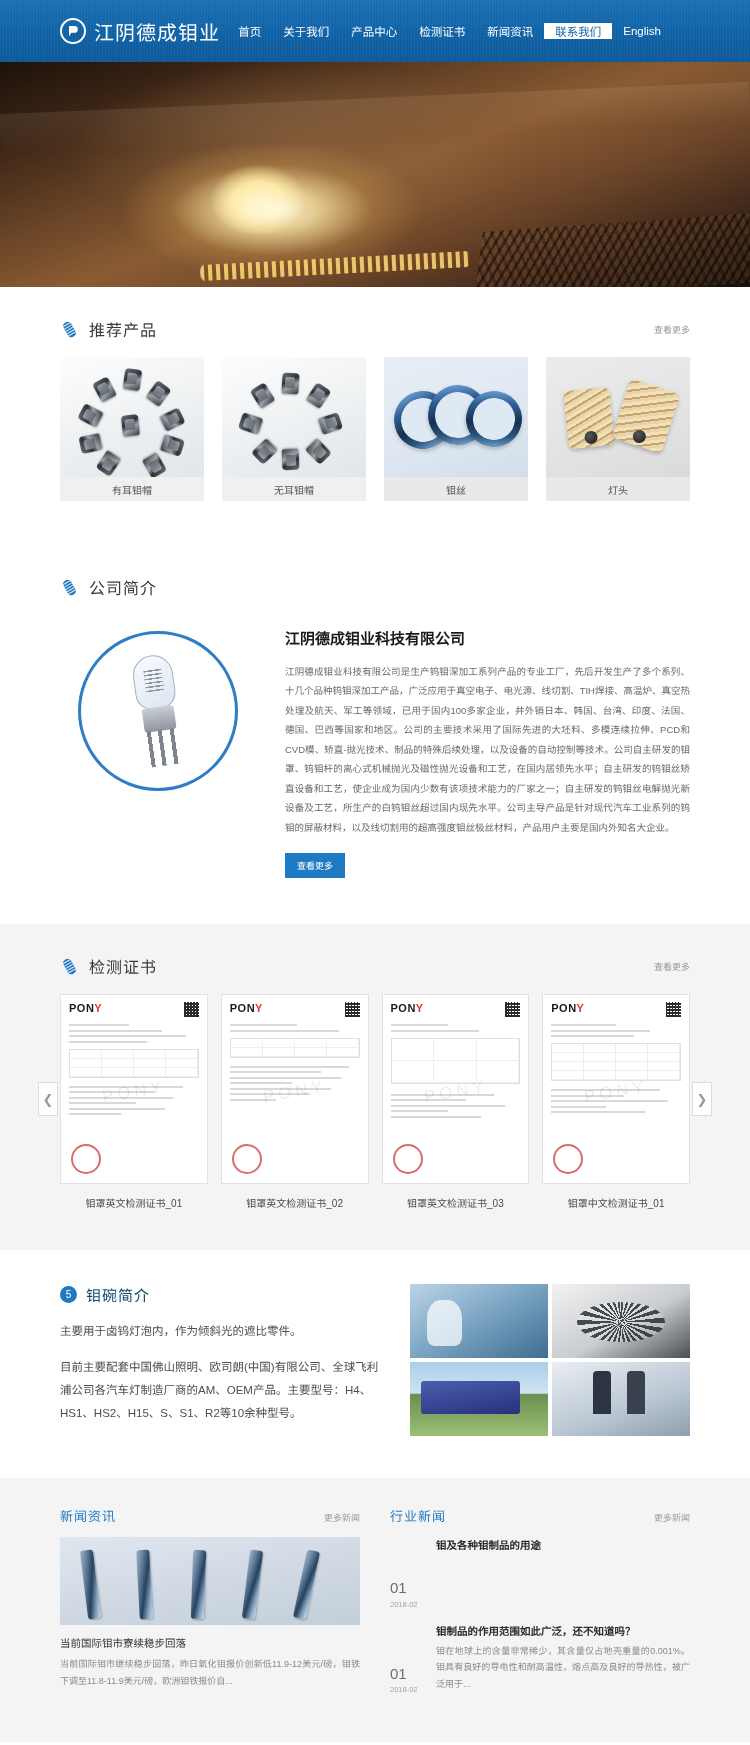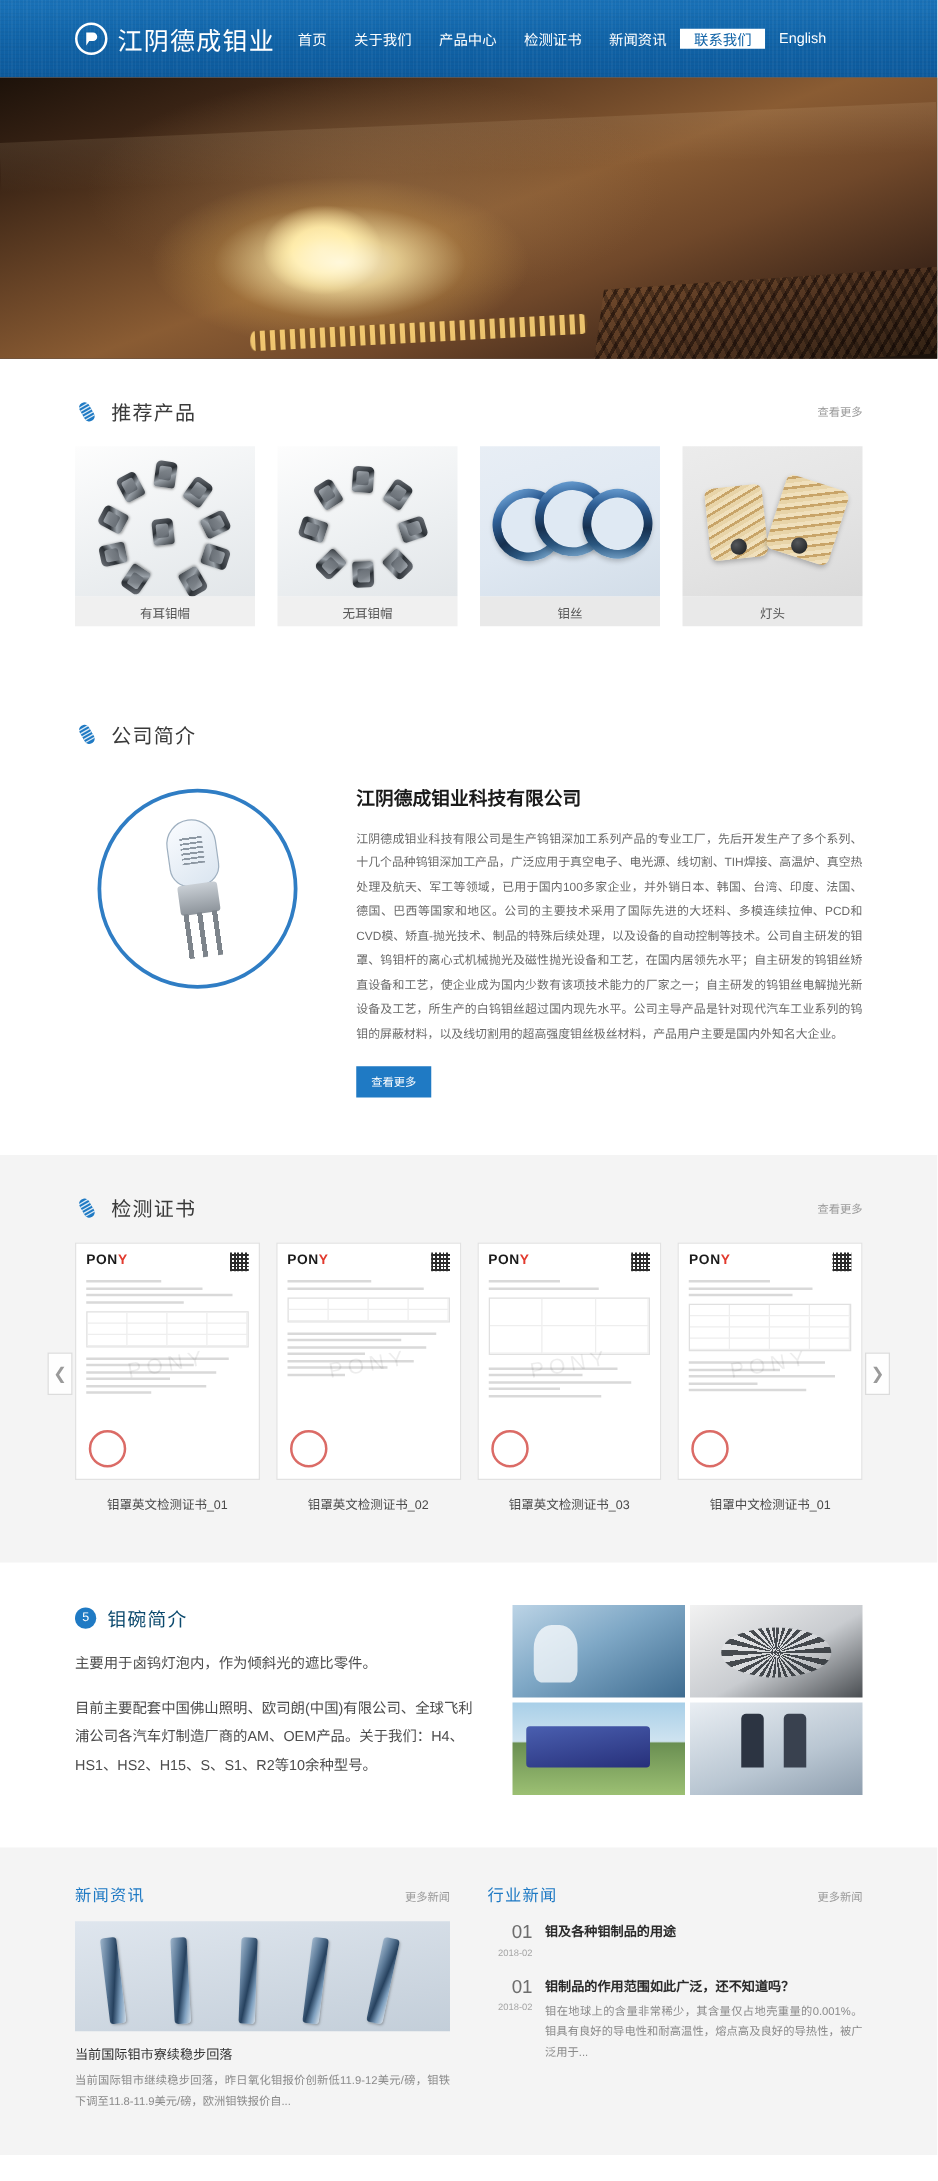--- a/index.html
+++ b/index.html
@@ -445,21 +445,21 @@
     background: linear-gradient(100deg,#9fb6cc 0%,#5d7b99 30%,#26415e 55%,#7fa0bf 78%,#cfdbe6 100%);
     box-shadow: 1px 1px 2px rgba(0,0,0,.25);
   }
   .news-item-title {
     font-size: 10.5px; color: #333; margin-top: 10px; font-weight: 400; cursor:pointer;
   }
   .news-item-desc {
     font-size: 9px; color: #8a8a8a; line-height: 1.85; margin-top: 6px; text-align: justify;
   }
   .ind-item { display: flex; gap: 10px; margin-bottom: 14px; }
-  .ind-date { flex: 0 0 36px; text-align: right; padding-top: 1px; }
+  .ind-date { flex: 0 0 36px; text-align: left; padding-top: 1px; margin-top: 42px; }
   .ind-day { font-size: 15px; color: #6d6d6d; line-height: 1.1; }
   .ind-ym { font-size: 7.5px; color: #a5a5a5; margin-top: 3px; }
   .ind-body { flex: 1 1 auto; min-width: 0; }
   .ind-title { font-size: 10.5px; color: #2b2b2b; font-weight: 700; cursor:pointer; }
   .ind-desc { font-size: 9px; color: #8a8a8a; line-height: 1.85; margin-top: 5px; text-align: justify;}
 </style>
 </head>
 <body>
 
 <div class="header">
@@ -781,21 +781,21 @@
   </div>
 </div>
 
 <div class="moly">
   <div class="moly-left">
     <div class="moly-head">
       <span class="moly-num">5</span>
       <h2>钼碗简介</h2>
     </div>
     <p class="moly-p">主要用于卤钨灯泡内，作为倾斜光的遮比零件。</p>
-    <p class="moly-p">目前主要配套中国佛山照明、欧司朗(中国)有限公司、全球飞利浦公司各汽车灯制造厂商的AM、OEM产品。关于我们：H4、HS1、HS2、H15、S、S1、R2等10余种型号。</p>
+    <p class="moly-p">目前主要配套中国佛山照明、欧司朗(中国)有限公司、全球飞利浦公司各汽车灯制造厂商的AM、OEM产品。主要型号：H4、HS1、HS2、H15、S、S1、R2等10余种型号。</p>
   </div>
   <div class="moly-right">
     <div class="mtile mt-lab"></div>
     <div class="mtile mt-parts"></div>
     <div class="mtile mt-truck"></div>
     <div class="mtile mt-meet"></div>
   </div>
 </div>
 
 <div class="news">

